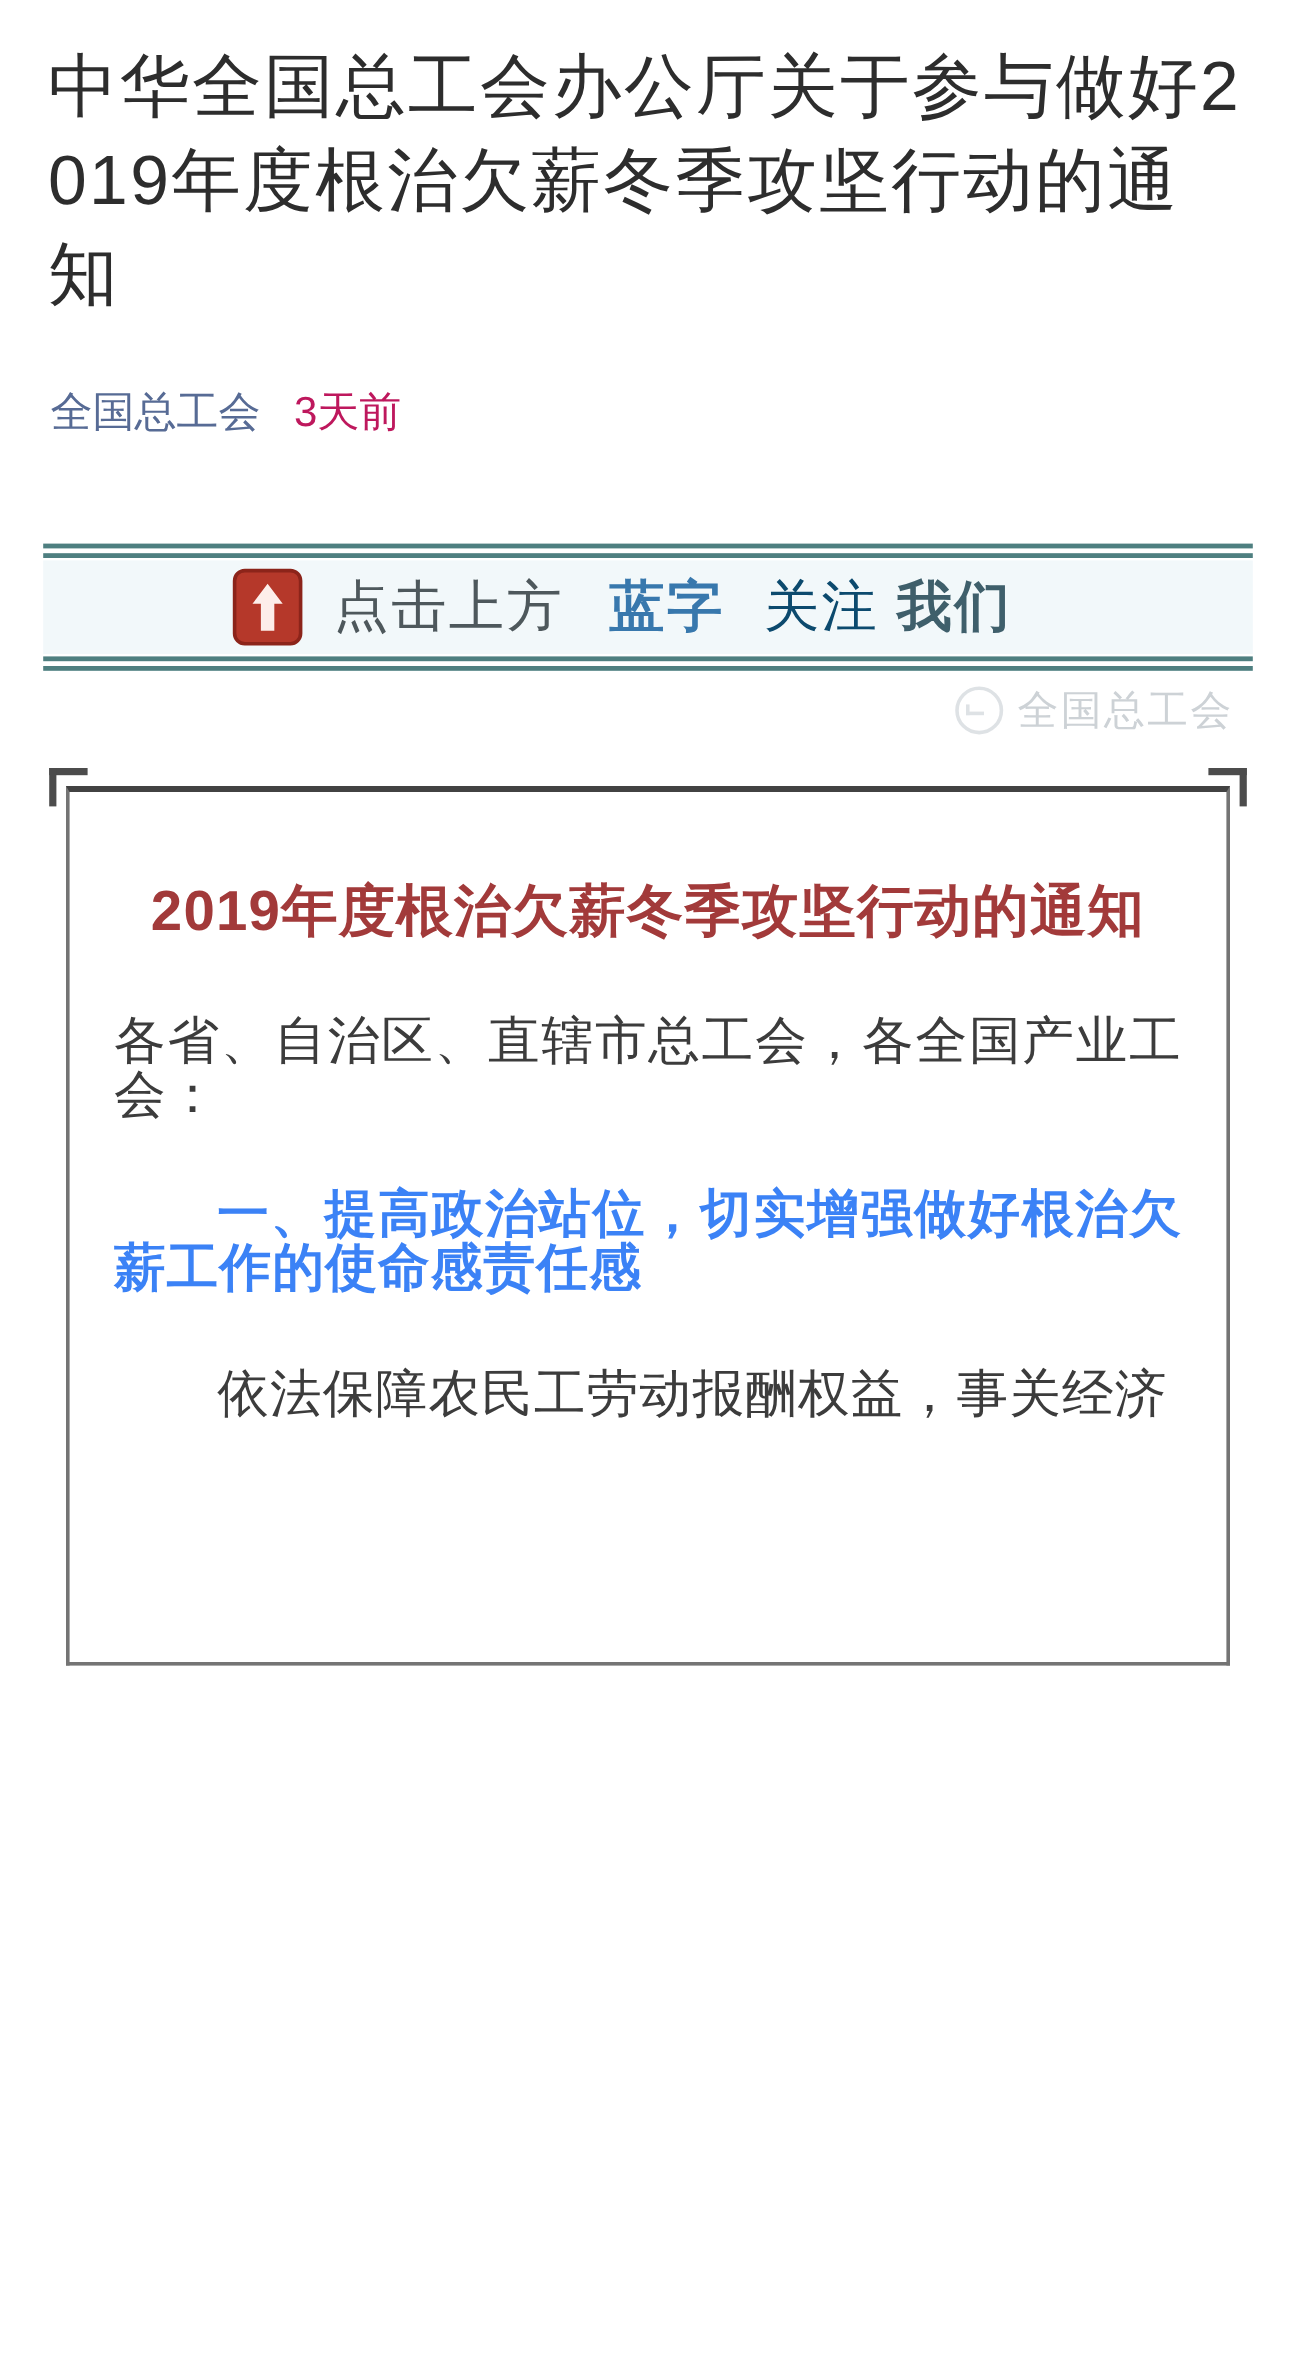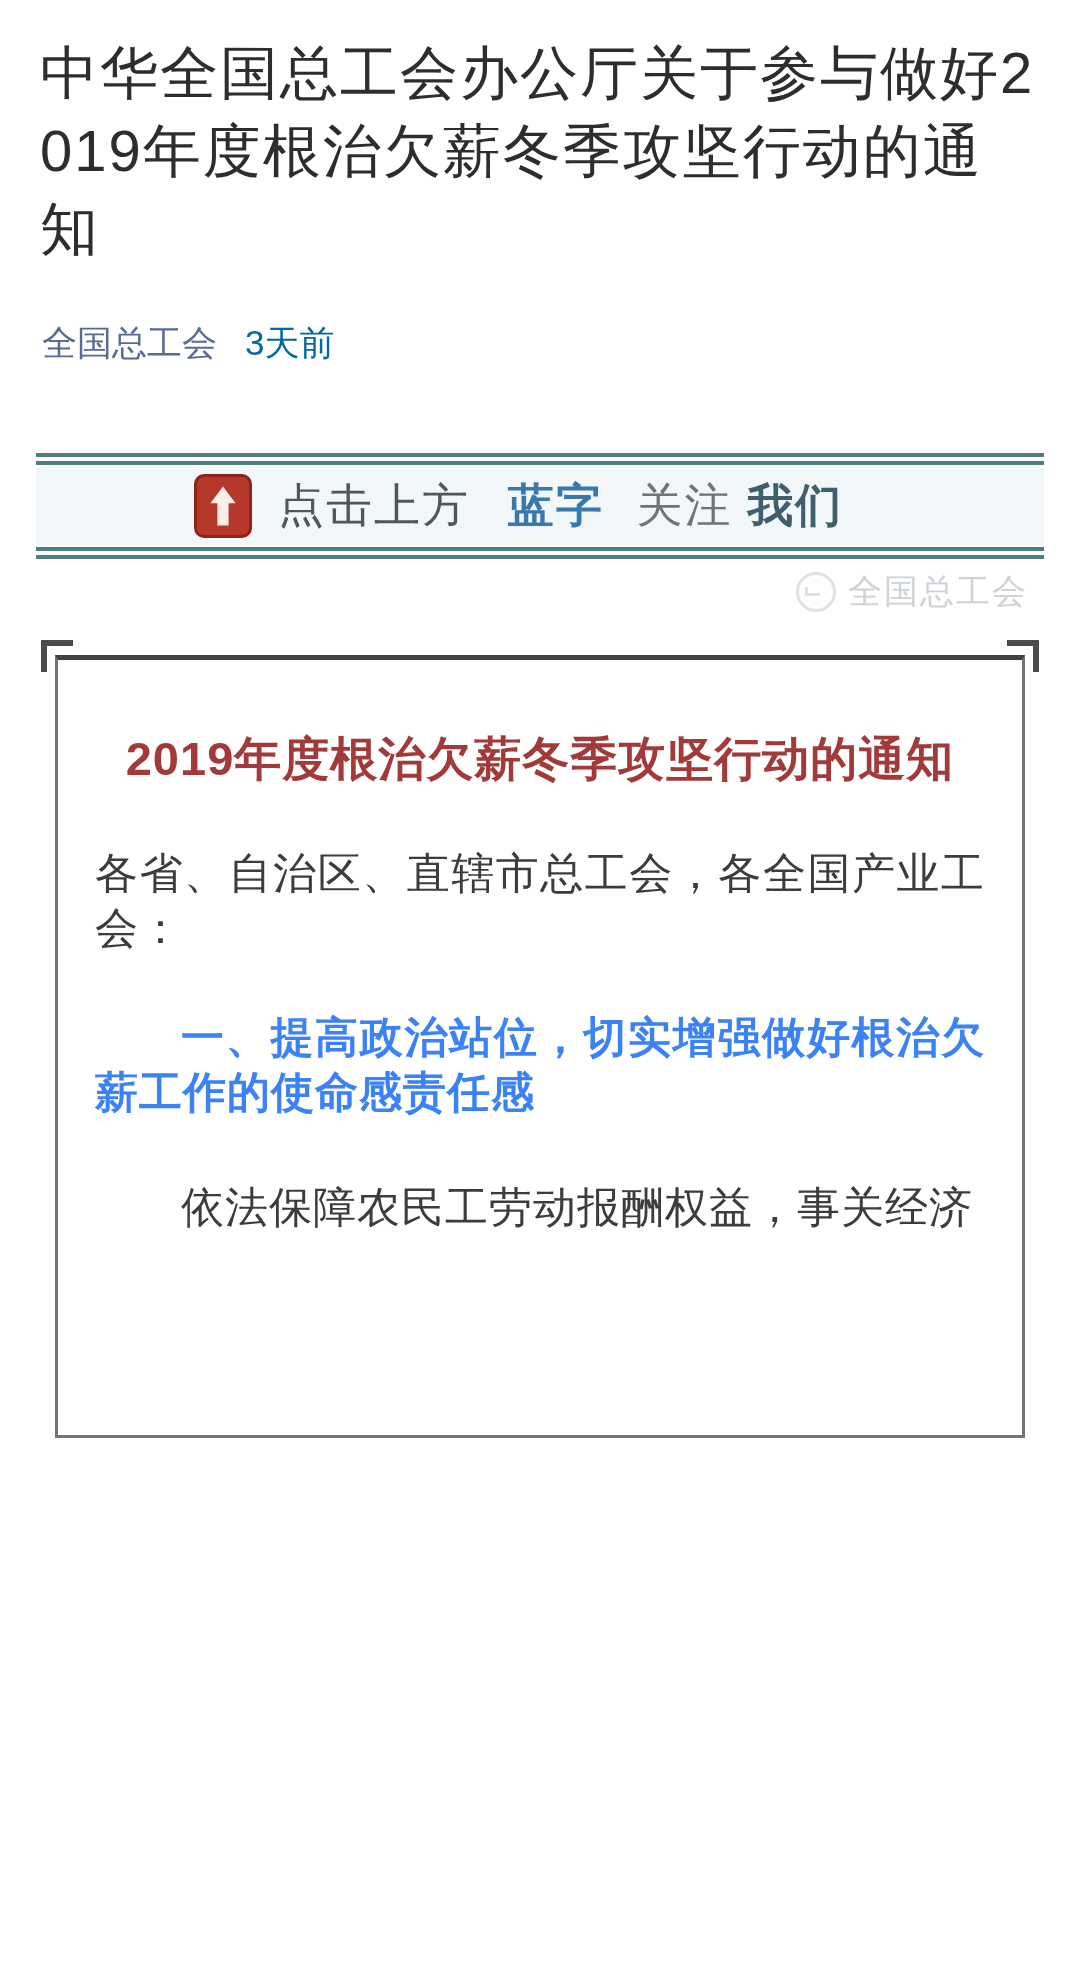--- a/index.html
+++ b/index.html
@@ -21,21 +21,21 @@
     color:#2d2d2d;
     font-weight:400;
     word-break:break-all;
   }
   .meta{
     margin:52px 40px 0 42px;
     font-size:35px;
     display:flex;align-items:baseline;gap:28px;
   }
   .meta .author{color:#576b95;}
-  .meta .date{color:#0369a1;}
+  .meta .date{color:#be185d;}
   
   .banner{margin:86px 36px 0 36px;width:1008px;}
   .dline{height:4px;background:#4e7f80;}
   .dline + .dline{margin-top:4px;}
   .banner-strip{
     display:flex;align-items:center;
     background:#f2f8fa;
     padding:7px 0 7px 158px;
     margin:2px 0;
   }
@@ -48,21 +48,21 @@
     flex:0 0 auto;
   }
   .banner-text{
     margin-left:26px;
     font-size:46px;
     letter-spacing:2px;
     white-space:nowrap;
   }
   .banner-text .t-prefix{color:#4e585c;margin-top:47px;}
   .banner-text .t-blue{color:#3878ad;font-weight:700;margin-left:23px;}
-  .banner-text .t-follow{color:#737373;margin-left:18px;}
+  .banner-text .t-follow{color:#0c4a6e;margin-left:18px;}
   .banner-text .t-us{color:#3f5f6b;font-weight:700;font-family:Liberation Serif, serif;}
   
   .watermark{
     margin:10px 52px 0 0;
     display:flex;justify-content:flex-end;align-items:center;gap:12px;
     color:#cdd2d6;
     font-size:34px;
     letter-spacing:2px;
   }
   .wm-logo{
@@ -92,21 +92,21 @@
   .notice-title{
     text-align:center;
     color:#a23a3a;
     font-weight:700;
     font-size:47px;
     line-height:82px;
     letter-spacing:1px;
   }
   .ntext{
     font-size:43px;
-    line-height:55px;
+    line-height:45px;
     letter-spacing:1px;
     text-align:justify;
     word-break:break-all;
     color:#3c3c3c;
     font-family:Liberation Serif, serif;
   }
   .salutation{margin-top:46px;}
   .para{margin-top:54px;text-indent:2em;}
   .section-heading{
     margin-top:54px;text-indent:2em;

